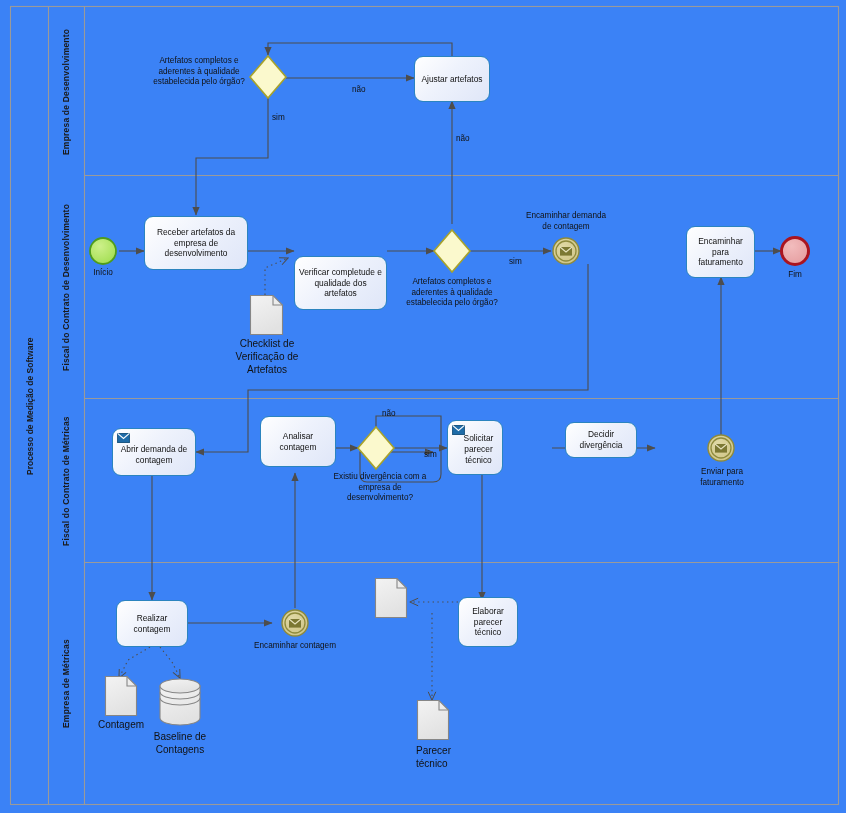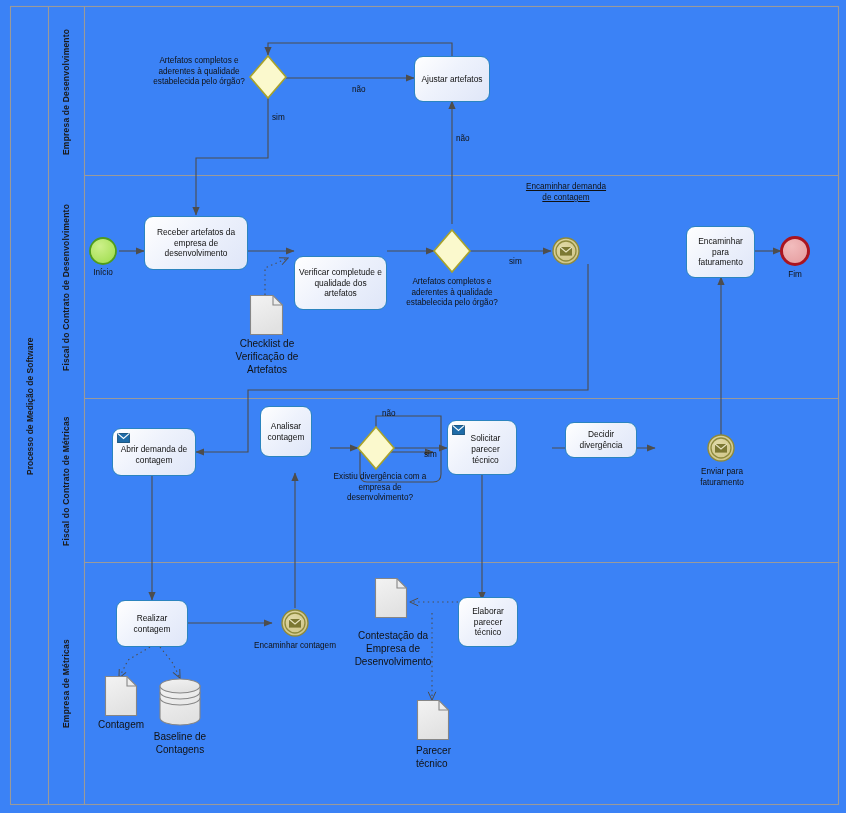--- a/index.html
+++ b/index.html
@@ -211,60 +211,59 @@
   <div class="node task" style="left:144px;top:216px;width:104px;height:54px;">Receber artefatos da empresa de desenvolvimento</div>
 
   <div class="node task" style="left:294px;top:216px;width:93px;height:54px;margin-top:40px;">Verificar completude e qualidade dos artefatos</div>
 
   <div class="doc-label" style="left:218px;top:337px;width:98px;">Checklist de Verificação de Artefatos</div>
 
   <div class="gw-label" style="left:396px;top:277px;width:112px;">Artefatos completos e aderentes à qualidade estabelecida pelo órgão?</div>
 
   <div class="flow-label" style="left:509px;top:257px;">sim</div>
 
-  <div class="ev-label" style="left:523px;top:182px;width:86px;text-decoration:underline;">Encaminhar demanda de contagem</div>
+  <div class="ev-label" style="left:523px;top:211px;width:86px;">Encaminhar demanda de contagem</div>
 
   <div class="node task" style="left:686px;top:226px;width:69px;height:52px;">Encaminhar para faturamento</div>
 
   <div class="ev-label" style="left:772px;top:270px;width:46px;">Fim</div>
 
   <div class="node task msg" style="left:112px;top:428px;width:84px;height:48px;padding-top:8px;">
     <svg class="msg-icon" viewBox="0 0 14 11">
       <rect x="0.5" y="0.5" width="13" height="10" fill="#1f6ca8" stroke="#14507c"></rect>
       <path d="M0.5,0.5 L7,6 L13.5,0.5" fill="none" stroke="#ffffff" stroke-width="1.2"></path>
     </svg>
     <span>Abrir demanda de contagem</span>
   </div>
 
-  <div class="node task" style="left:260px;top:406px;width:52px;height:51px;">Analisar contagem</div>
+  <div class="node task" style="left:260px;top:416px;width:76px;height:51px;">Analisar contagem</div>
 
   <div class="gw-label" style="left:331px;top:472px;width:98px;">Existiu divergência com a empresa de desenvolvimento?</div>
 
   <div class="flow-label" style="left:382px;top:409px;">não</div>
   <div class="flow-label" style="left:424px;top:450px;">sim</div>
 
-  <div class="node task msg" style="left:447px;top:420px;width:70px;height:55px;padding-top:7px;padding-left:11px;">
+  <div class="node task msg" style="left:447px;top:420px;width:56px;height:55px;padding-top:7px;padding-left:11px;">
     <svg class="msg-icon" viewBox="0 0 14 11">
       <rect x="0.5" y="0.5" width="13" height="10" fill="#1f6ca8" stroke="#14507c"></rect>
       <path d="M0.5,0.5 L7,6 L13.5,0.5" fill="none" stroke="#ffffff" stroke-width="1.2"></path>
     </svg>
     <span>Solicitar parecer técnico</span>
   </div>
 
   <div class="node task" style="left:565px;top:422px;width:72px;height:36px;">Decidir divergência</div>
 
   <div class="ev-label" style="left:683px;top:467px;width:78px;">Enviar para faturamento</div>
 
   <div class="node task" style="left:116px;top:600px;width:72px;height:47px;">Realizar contagem</div>
 
   <div class="ev-label" style="left:254px;top:641px;width:82px;">Encaminhar contagem</div>
 
   <div class="doc-label" style="left:88px;top:718px;width:66px;">Contagem</div>
 
   <div class="doc-label" style="left:144px;top:730px;width:72px;">Baseline de Contagens</div>
 
-  <div class="doc-label" style="left:349px;top:629px;width:88px;">Contestação da Empresa de Desenvolvimento</div>
 
   <div class="node task" style="left:458px;top:597px;width:60px;height:50px;">Elaborar parecer técnico</div>
 
   <div class="doc-label" style="left:404px;top:744px;width:58px;text-align:left;padding-left:12px;">Parecer técnico</div>
 
 </div>
 
 </body></html>

